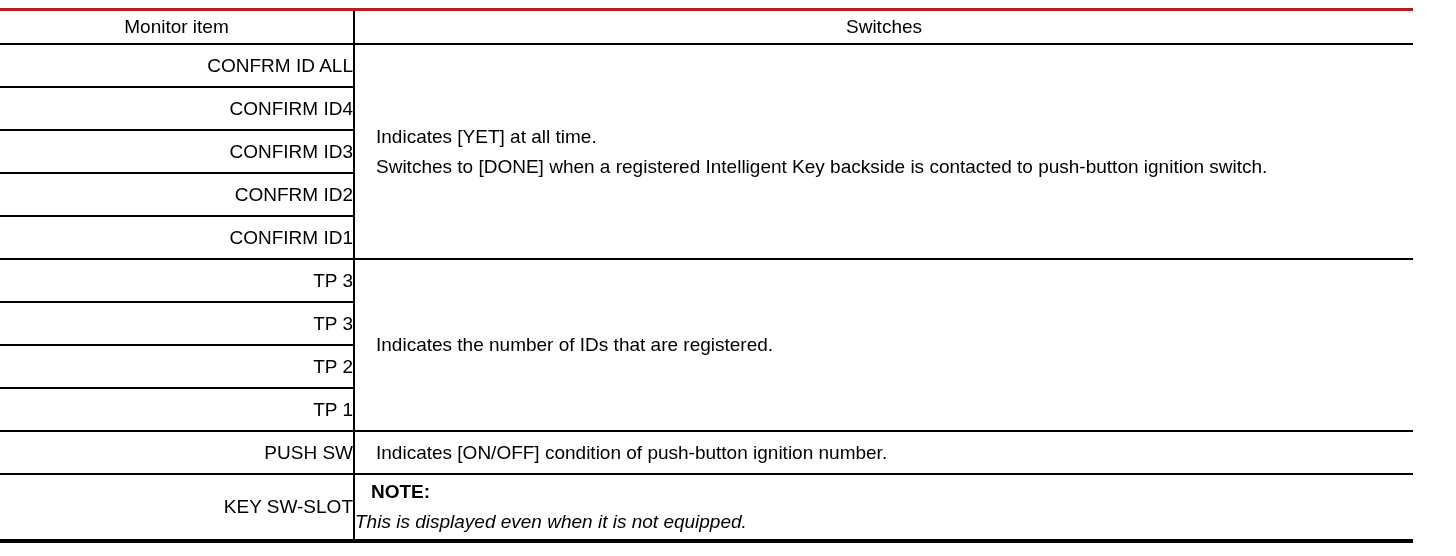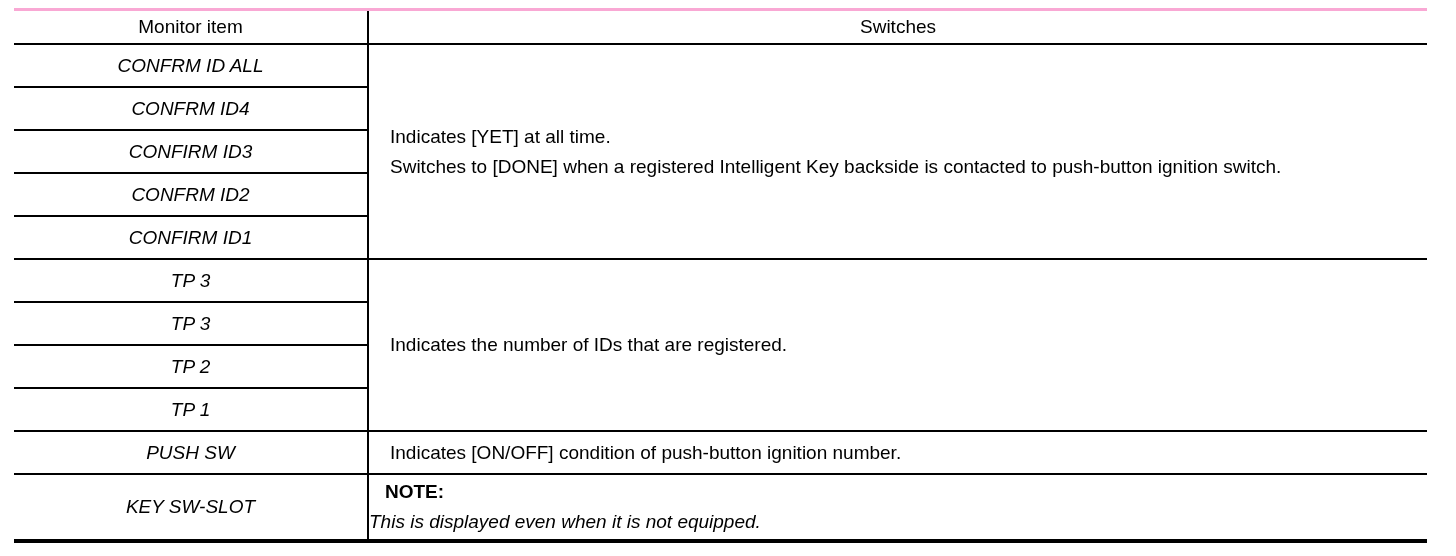--- a/index.html
+++ b/index.html
@@ -12,24 +12,23 @@
     font-family: "Liberation Sans", "DejaVu Sans", sans-serif;
     color: #000000;
   }
   .doc-wrap {
     padding-top: 8px;
   }
   table.monitor-table {
     border-collapse: collapse;
     table-layout: fixed;
     width: 1413px;
-    border-top: 3px solid #f9a8d4;
+    border-top: 3px solid #b91c1c;
     border-bottom: 4px solid #000;
     font-size: 19px;
-    margin-left: 14px;
   }
   table.monitor-table th,
   table.monitor-table td {
     border-bottom: 2px solid #000;
     padding: 0;
     vertical-align: middle;
   }
   col.col-item { width: 354px; }
   col.col-content { width: 1059px; }
   th.header-cell {
@@ -37,23 +36,22 @@
     text-align: center;
     height: 32px;
     font-size: 19px;
   }
   .divider-right {
     border-right: 2px solid #000;
   }
   td.item-cell {
     height: 41px;
     padding-left: 17px;
-    text-align: center;
+    text-align: right;
     white-space: nowrap;
-    font-style: italic;
   }
   td.content-cell {
     padding-left: 15px;
     padding-right: 10px;
     text-align: left;
   }
   .content-text {
     white-space: pre-line;
     line-height: 30px;
     padding-left: 21px;
@@ -92,21 +90,21 @@
     <tbody>
 
       <tr>
         <td class="item-cell divider-right">CONFRM ID ALL</td>
         <td class="content-cell" rowspan="5">
           <div class="content-text wrap-narrow">Indicates [YET] at all time.
 Switches to [DONE] when a registered Intelligent Key backside is contacted to push-button ignition switch.</div>
         </td>
       </tr>
       <tr>
-        <td class="item-cell divider-right">CONFRM ID4</td>
+        <td class="item-cell divider-right">CONFIRM ID4</td>
       </tr>
       <tr>
         <td class="item-cell divider-right">CONFIRM ID3</td>
       </tr>
       <tr>
         <td class="item-cell divider-right">CONFRM ID2</td>
       </tr>
       <tr>
         <td class="item-cell divider-right">CONFIRM ID1</td>
       </tr>

